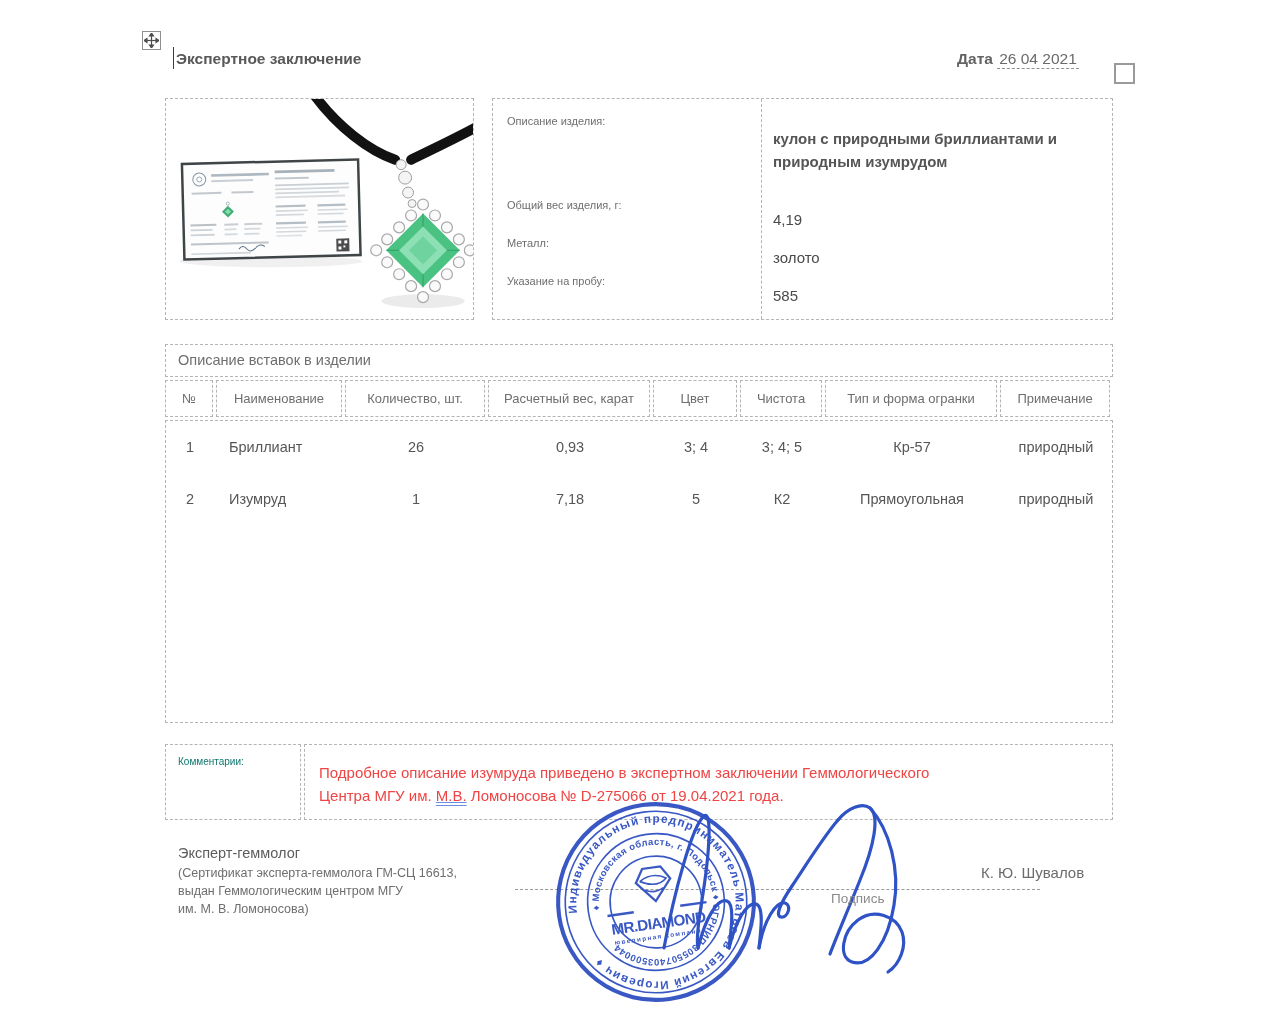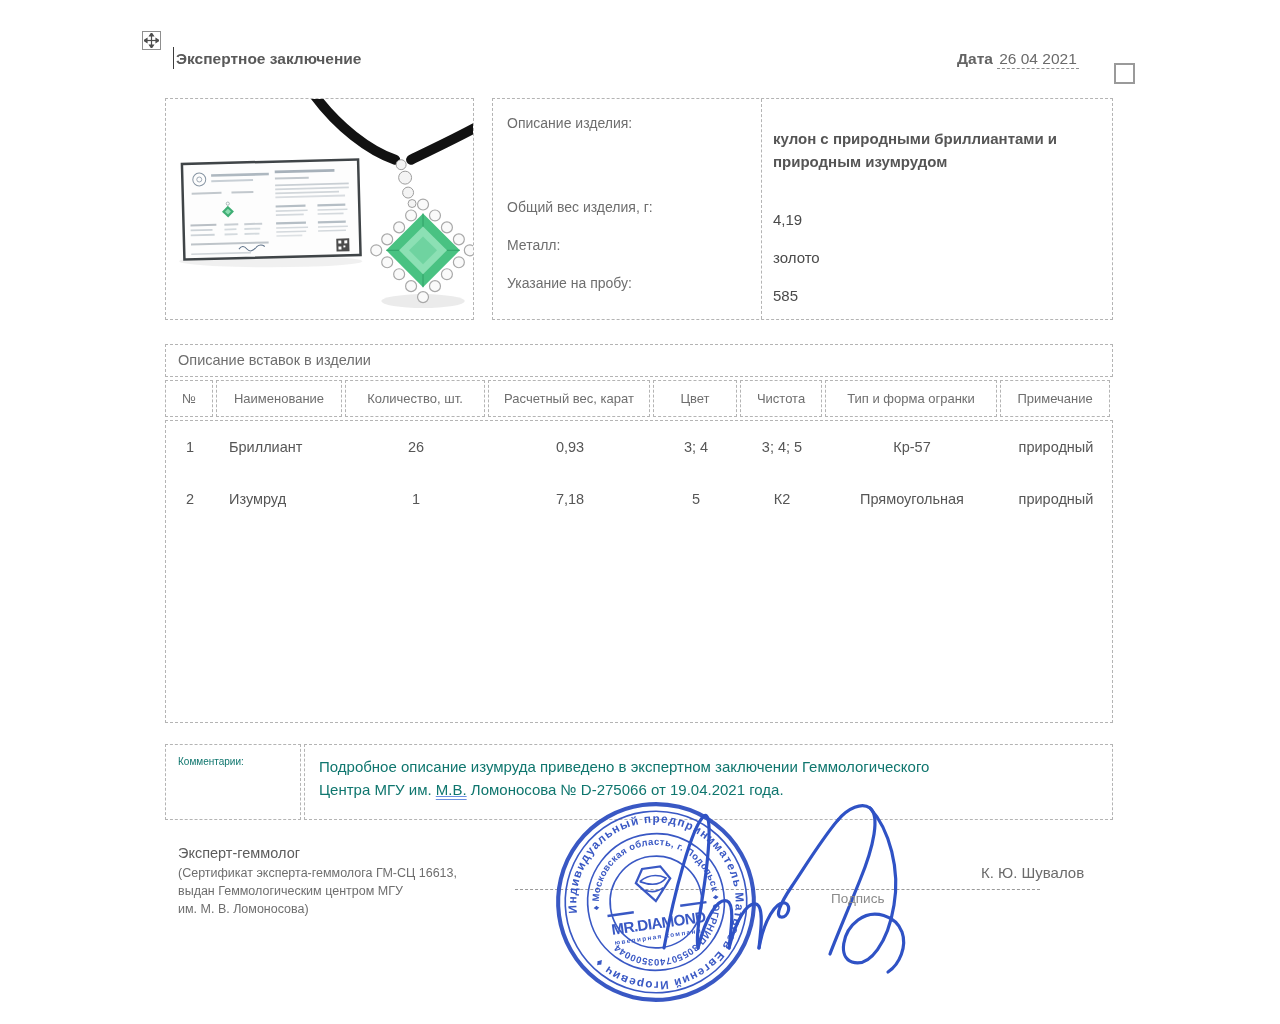--- a/index.html
+++ b/index.html
@@ -23,21 +23,21 @@
 
   
   .photo-panel { left:165px; top:98px; width:309px; height:222px; }
   .photo-panel svg { display:block; width:100%; height:100%; }
 
   
   .desc-panel { left:492px; top:98px; width:621px; height:222px; }
   .desc-divider { position:absolute; left:268px; top:0; width:0; height:100%;
     border-left:1.5px dashed #b4b4b4; }
   .desc-row { position:absolute; left:0; width:100%; }
-  .desc-label { position:absolute; left:14px; font-size:14px; color:#6e6e6e; }
+  .desc-label { position:absolute; left:14px; font-size:11px; color:#6e6e6e; }
   .desc-value { position:absolute; left:280px; font-size:15px; color:#4a4a4a;margin-top:12px; }
   .desc-value.bold { font-weight:600; color:#555; width:300px; line-height:23px; }
 
   
   .tbl { left:165px; top:344px; width:948px; height:379px; }
   .tbl-title-box { position:absolute; left:0; top:0; width:948px; height:33px; }
   .tbl-title { position:absolute; left:12px; top:7px; font-size:14.5px; color:#6e6e6e; }
   .cols { display:grid; grid-template-columns:48px 126px 140px 162px 84px 82px 172px 110px;
     column-gap:3px; }
   .hdr-row { position:absolute; left:0; top:36px; width:948px; }
@@ -47,21 +47,21 @@
   .data-row { position:absolute; left:0; width:945px; }
   .data-cell { height:22px; display:flex; align-items:center; justify-content:center;
     font-size:14.5px; color:#565656; }
   .data-cell.name { justify-content:flex-start; padding-left:12px; }
 
   
   .comments { left:165px; top:744px; width:948px; height:76px; }
   .com-label-box { position:absolute; left:0; top:0; width:136px; height:76px; }
   .com-label { position:absolute; left:12px; top:11px; font-size:10px; color:#0f766e; }
   .com-text-box { position:absolute; left:139px; top:0; width:809px; height:76px;
-    padding:10px 14px; font-size:15px; color:#0f766e; line-height:23px; }
+    padding:16px 14px; font-size:15px; color:#ef4444; line-height:23px; }
   .marked { text-decoration:underline; text-decoration-style:double;
     text-decoration-color:#6a8fe0; }
 
   
   .expert { left:178px; top:845px; }
   .expert-role { font-size:14.5px; color:#5c5c5c; margin-bottom:3px; }
   .expert-cert { font-size:12.5px; color:#6e6e6e; line-height:18px; }
 
   
   .sig-line { left:515px; top:889px; width:525px; height:0;

